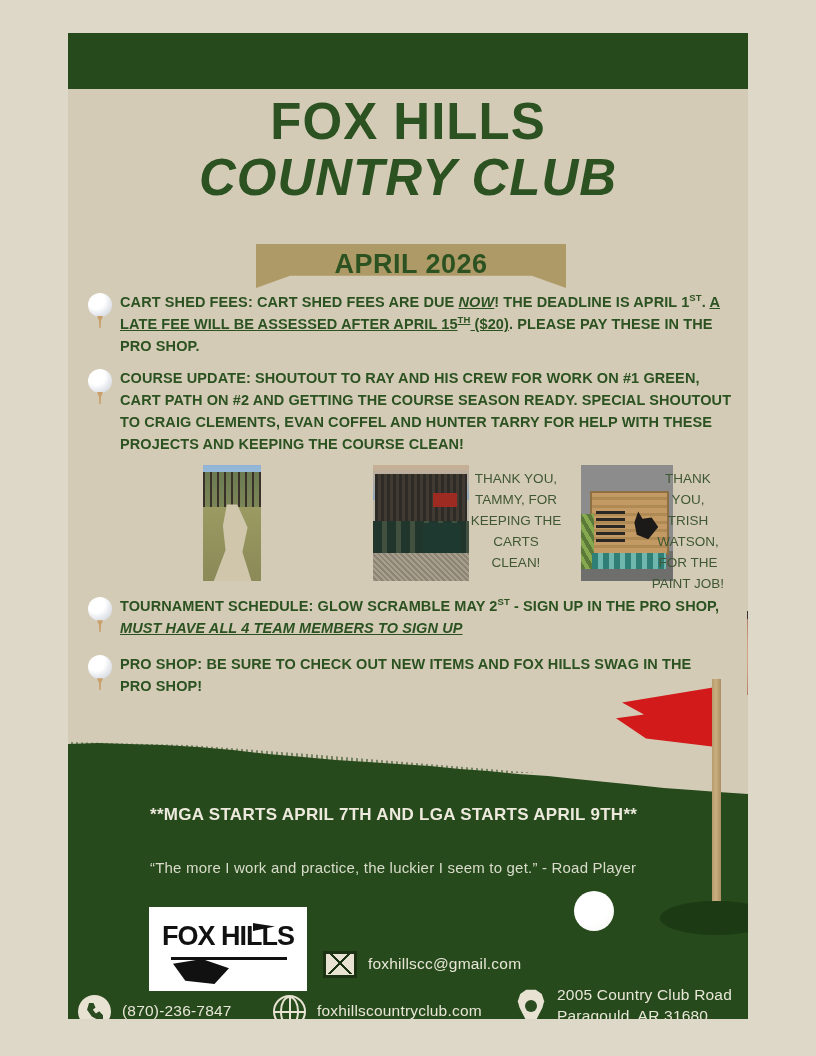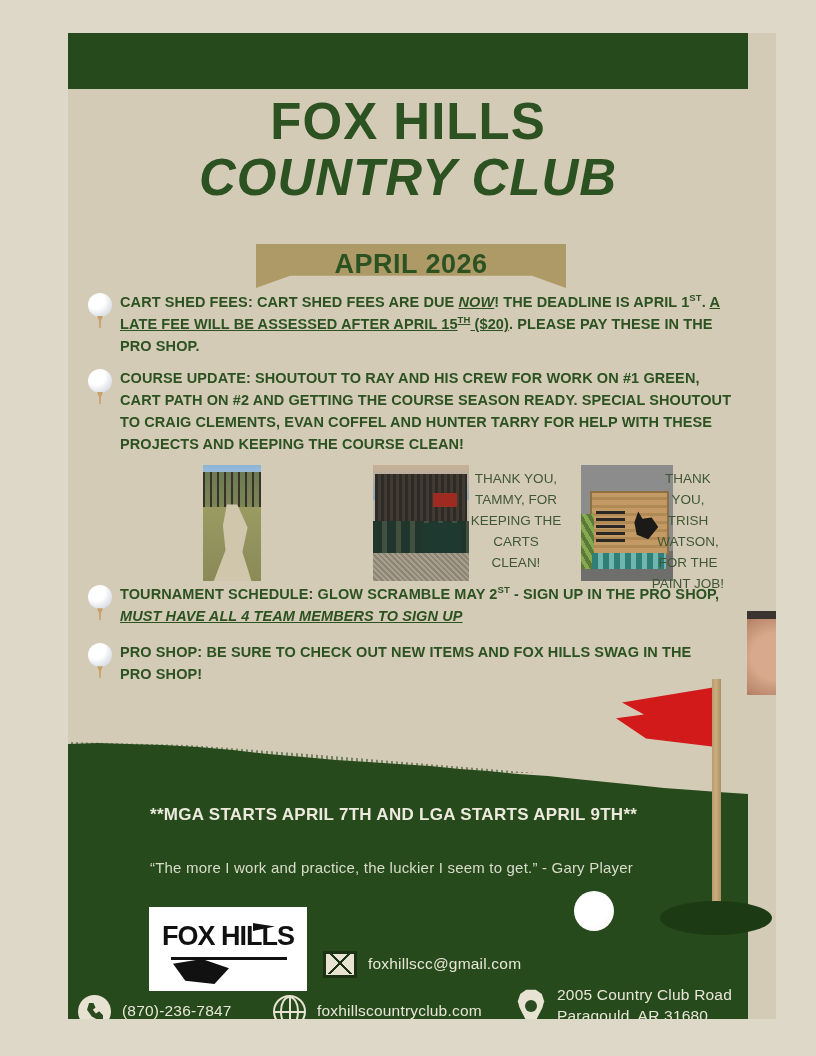--- a/index.html
+++ b/index.html
@@ -8,21 +8,20 @@
     background:#DED8C8;
     font-family:"Liberation Sans", sans-serif;
     overflow:hidden;
   }
   .page{position:relative;width:816px;height:1056px;}
 
   .card{
     position:absolute;left:68px;top:33px;width:680px;height:986px;
     background:#D4CBB7;
     overflow:hidden;
-    padding-left:28px;
   }
 
   
   .header-bar{
     position:absolute;left:0;top:0;width:680px;height:56px;
     background:#264A1C;
   }
   .title-block{
     position:absolute;left:0;top:62px;width:680px;text-align:center;
   }
@@ -250,21 +249,21 @@
     <div class="bullets">
 
       <div class="bullet" style="margin-bottom:10px;">
         <span class="ball"></span>
         <span class="tee"></span>
         <div class="btxt">
           <span>CART SHED FEES:</span><span> CART SHED FEES ARE DUE </span><span class="u i">NOW</span><span>! THE DEADLINE IS APRIL 1</span><sup>ST</sup><span>. </span><span class="u">A LATE FEE WILL BE ASSESSED AFTER APRIL 15</span><sup class="u">TH</sup><span class="u"> ($20)</span><span>. PLEASE PAY THESE IN THE PRO SHOP.</span>
         </div>
       </div>
 
-      <div class="bullet" style="margin-bottom:4px;">
+      <div class="bullet" style="margin-bottom:16px;">
         <span class="ball"></span>
         <span class="tee"></span>
         <div class="btxt">
           <span>COURSE UPDATE:</span><span> SHOUTOUT TO RAY AND HIS CREW FOR WORK ON #1 GREEN, CART PATH ON #2 AND GETTING THE COURSE SEASON READY. SPECIAL SHOUTOUT TO CRAIG CLEMENTS, EVAN COFFEL AND HUNTER TARRY FOR HELP WITH THESE PROJECTS AND KEEPING THE COURSE CLEAN!</span>
         </div>
       </div>
 
       <div style="height:124px;"></div>
 
       <div class="bullet" style="margin-bottom:14px;">
@@ -321,21 +320,21 @@
 
     <div class="field"></div>
     <div class="field-jag"></div>
 
     <div class="pennant"></div>
     <div class="pole"></div>
     <div class="hole"></div>
     <div class="ball-big"></div>
 
     <div class="mga">**MGA STARTS APRIL 7TH AND LGA STARTS APRIL 9TH**</div>
-    <div class="quote">“The more I work and practice, the luckier I seem to get.” - Gary Player</div>
+    <div class="quote">“The more I work and practice, the luckier I seem to get.” - Road Player</div>
 
     <div class="logo">
       <div class="logo-txt">FOX HILLS</div>
       <div class="logo-flag"></div>
       <div class="logo-rule"></div>
       <div class="logo-tail"></div>
     </div>
 
     <div class="contact">
 

